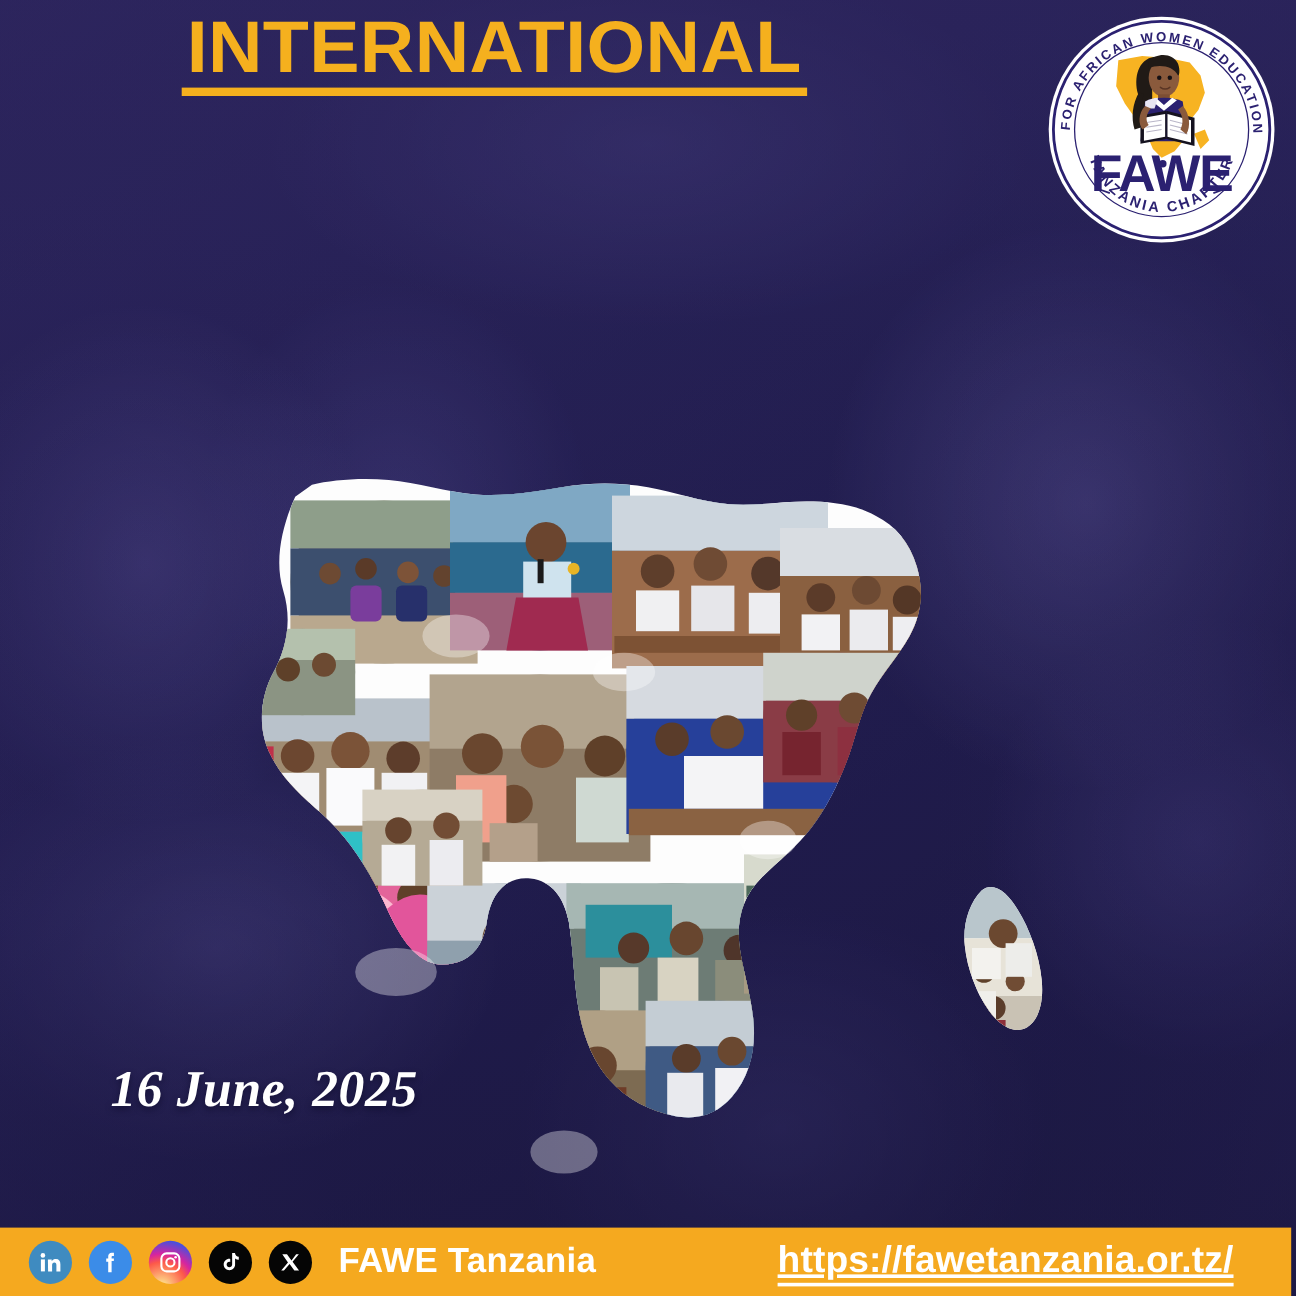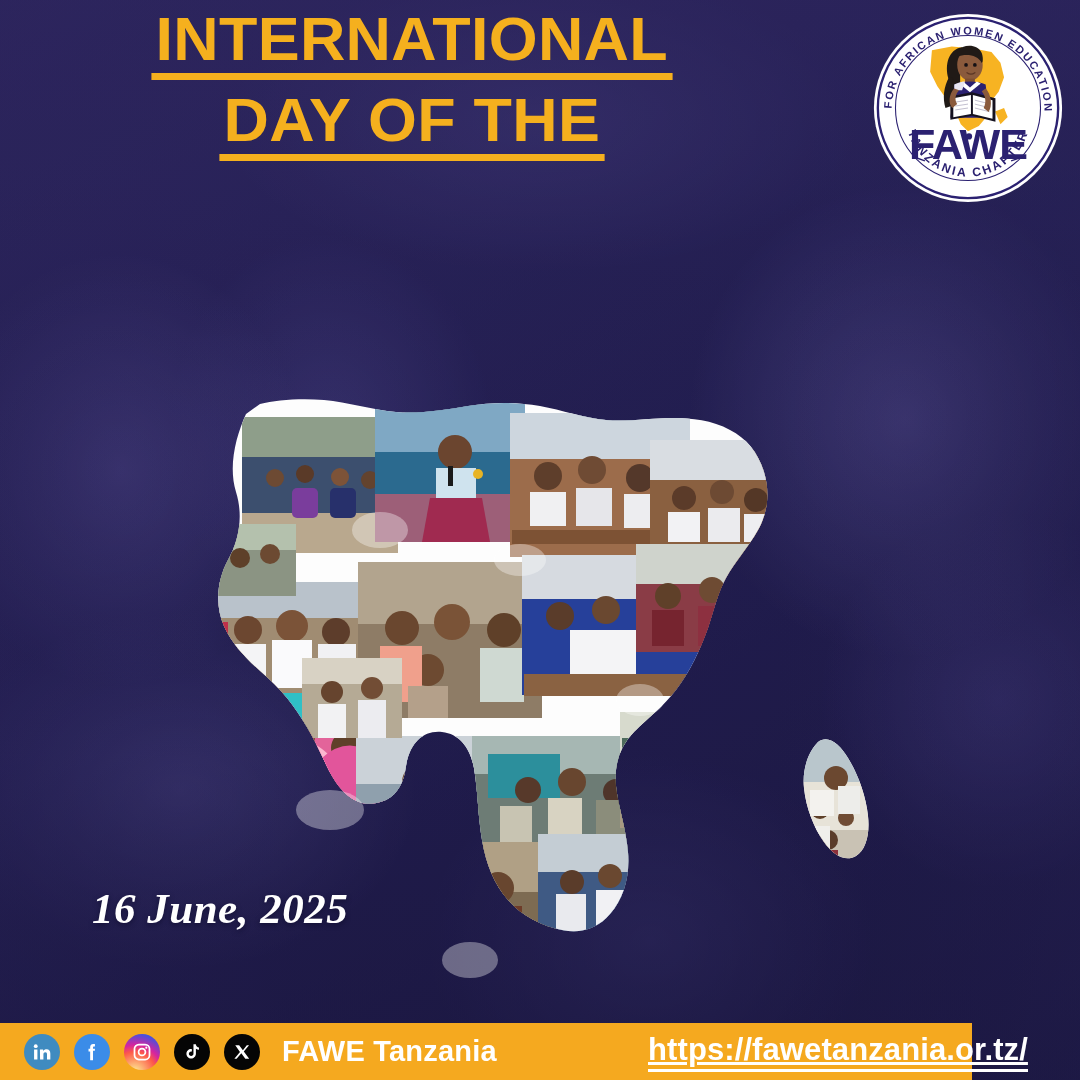--- a/index.html
+++ b/index.html
@@ -100,21 +100,21 @@
     font-weight: 700;
     font-size: 43px;
     letter-spacing: 0.5px;
     text-shadow: 0 2px 5px rgba(10,8,35,.55);
   }
 
   
   .footer {
     position: absolute;
     left: 0; bottom: 0;
-    width: 972px;
+    width: 1076px;
     height: 57px;
     background: #f5a91f;
     display: flex;
     align-items: center;
     z-index: 9;
   }
   .social-row {
     display: flex;
     align-items: center;
     gap: 14px;
@@ -157,21 +157,20 @@
 <body>
 
 <div id="poster">
 
   <div class="bg-photo"></div>
   <div class="bg-tint"></div>
   <div class="bg-vignette"></div>
 
   <div class="headline">
     <div class="hl-row"><span class="line">INTERNATIONAL</span></div>
-    <div class="hl-row"><span class="line">DAY OF THE</span></div>
   </div>
 
   <div class="logo-wrap">
     <svg viewBox="0 0 200 200" width="196" height="196">
       <defs>
         <path id="arcTop" d="M 22 103 A 78 78 0 0 1 178 103" fill="none"></path>
         <path id="arcBot" d="M 36 106 A 64 64 0 0 0 164 106" fill="none"></path>
       </defs>
       <circle cx="100" cy="100" r="96" fill="#ffffff"></circle>
       <circle cx="100" cy="100" r="92" fill="none" stroke="#2b2171" stroke-width="2.4"></circle>

